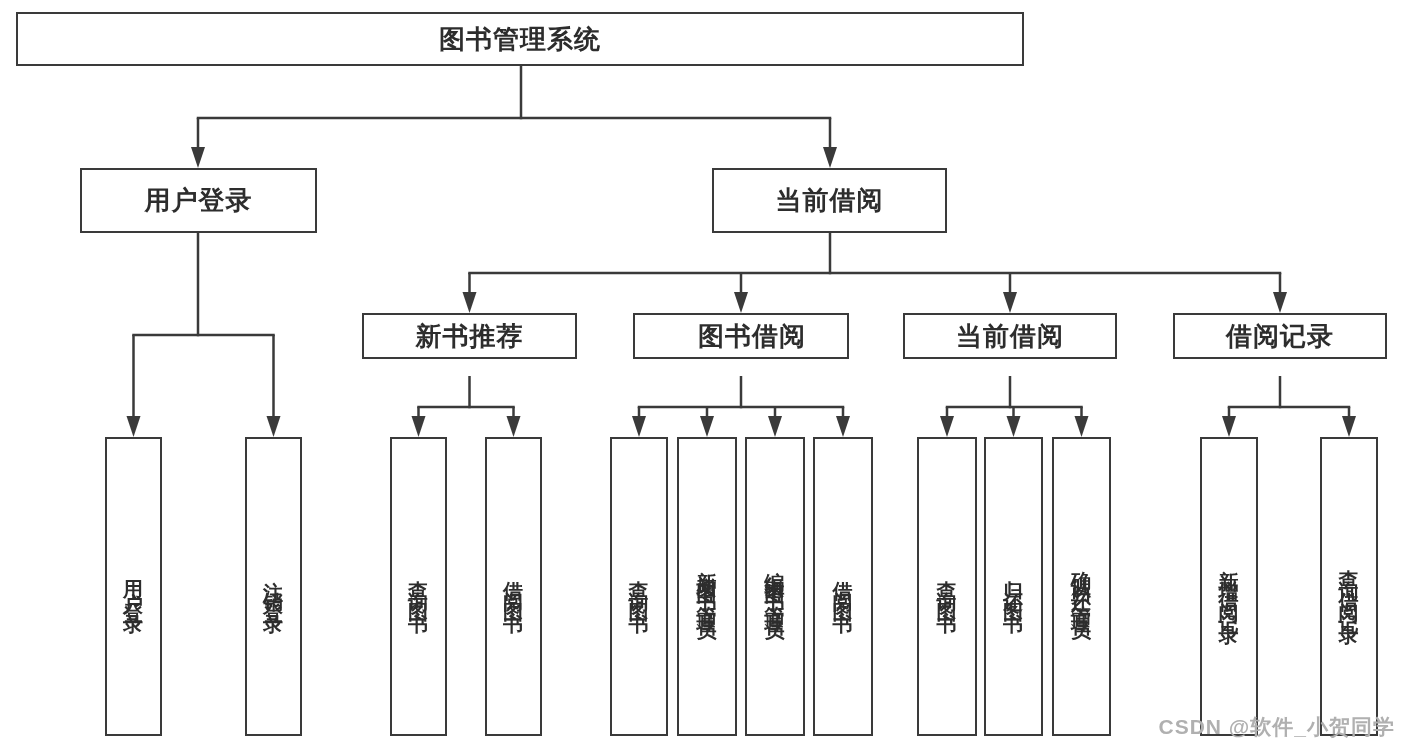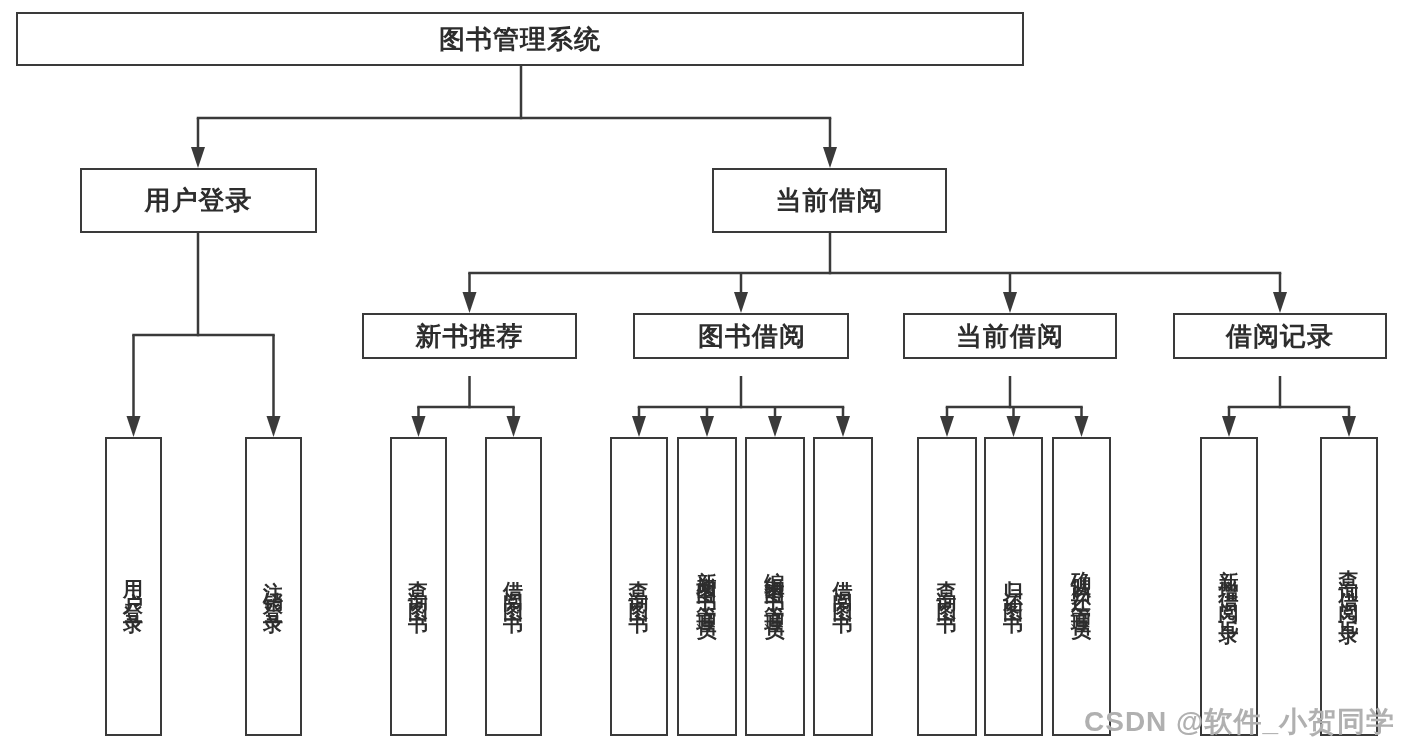--- a/index.html
+++ b/index.html
@@ -29,21 +29,21 @@
   .vlabel{
     writing-mode:vertical-rl;
     text-orientation:mixed;
     letter-spacing:0.55em;
     line-height:1;
     white-space:nowrap;
   }
   .long .vlabel{letter-spacing:0.35em;}
   .watermark{
     position:absolute;right:10px;bottom:6px;
-    font-size:28px;color:#b0b0b0;letter-spacing:1px;
+    font-size:21px;color:#b0b0b0;letter-spacing:1px;
     white-space:nowrap;z-index:3;
   }
 </style>
 </head>
 <body>
 
 <div class="canvas">
 
   <svg class="wires" width="1405" height="747" viewBox="0 0 1405 747">
     <g stroke="#3a3a3a" stroke-width="2.5" fill="#3a3a3a">

